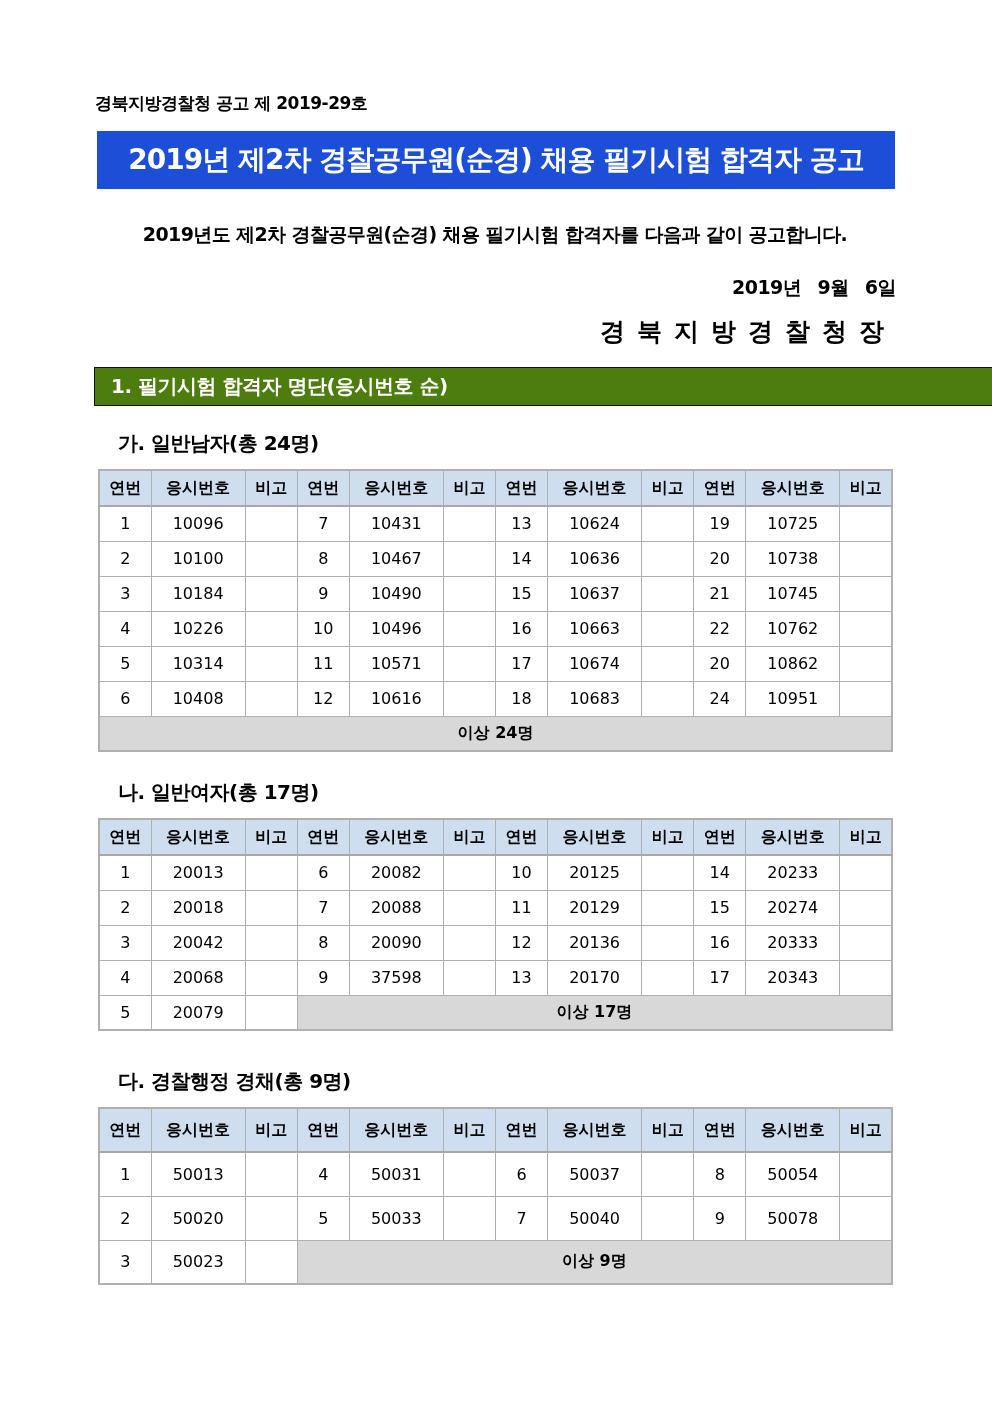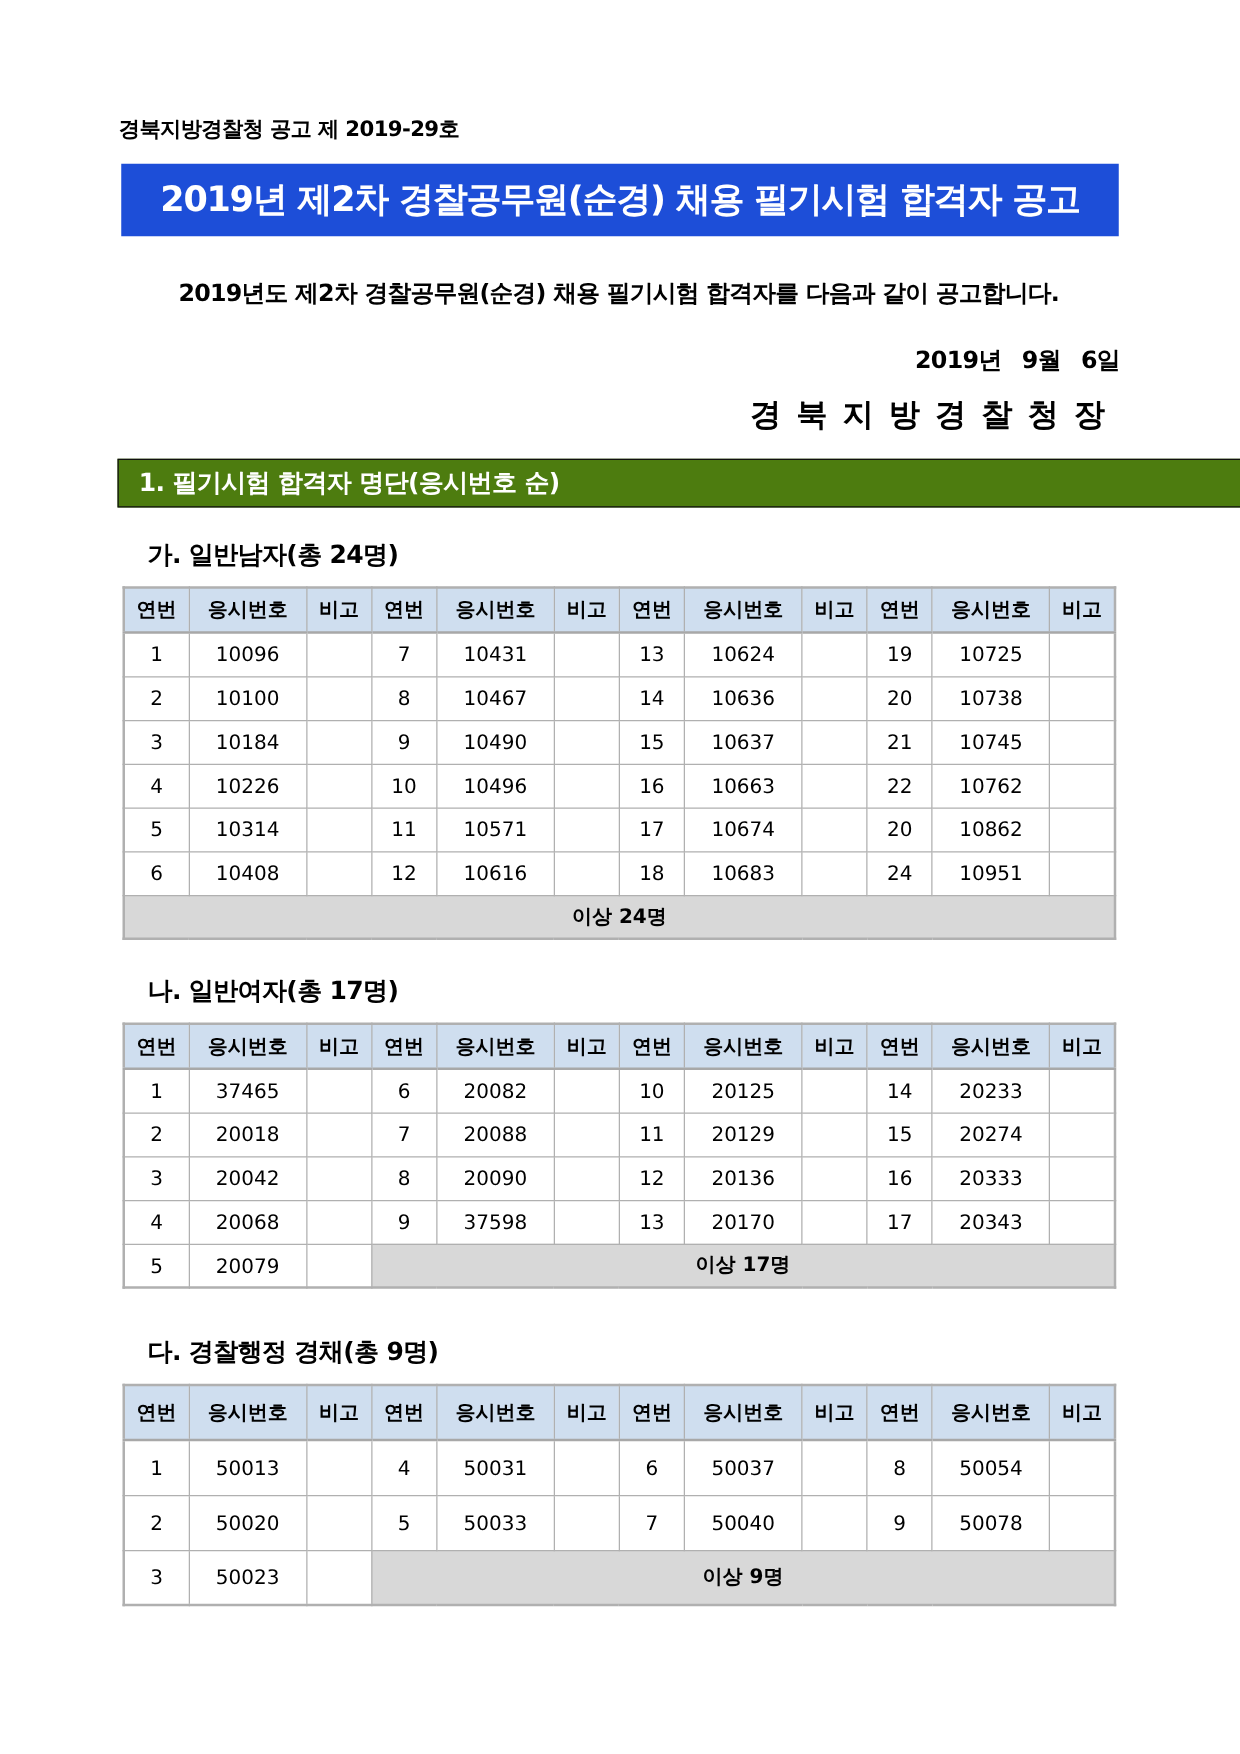--- a/index.html
+++ b/index.html
@@ -180,21 +180,21 @@
         <th>응시번호</th>
         <th>비고</th>
         <th>연번</th>
         <th>응시번호</th>
         <th>비고</th>
       </tr>
     </thead>
   <tbody>
       <tr style="height: 35px;">
         <td>1</td>
-        <td>37465</td>
+        <td>20013</td>
         <td></td>
         <td>6</td>
         <td>20082</td>
         <td></td>
         <td>10</td>
         <td>20125</td>
         <td></td>
         <td>14</td>
         <td>20233</td>
         <td></td>

